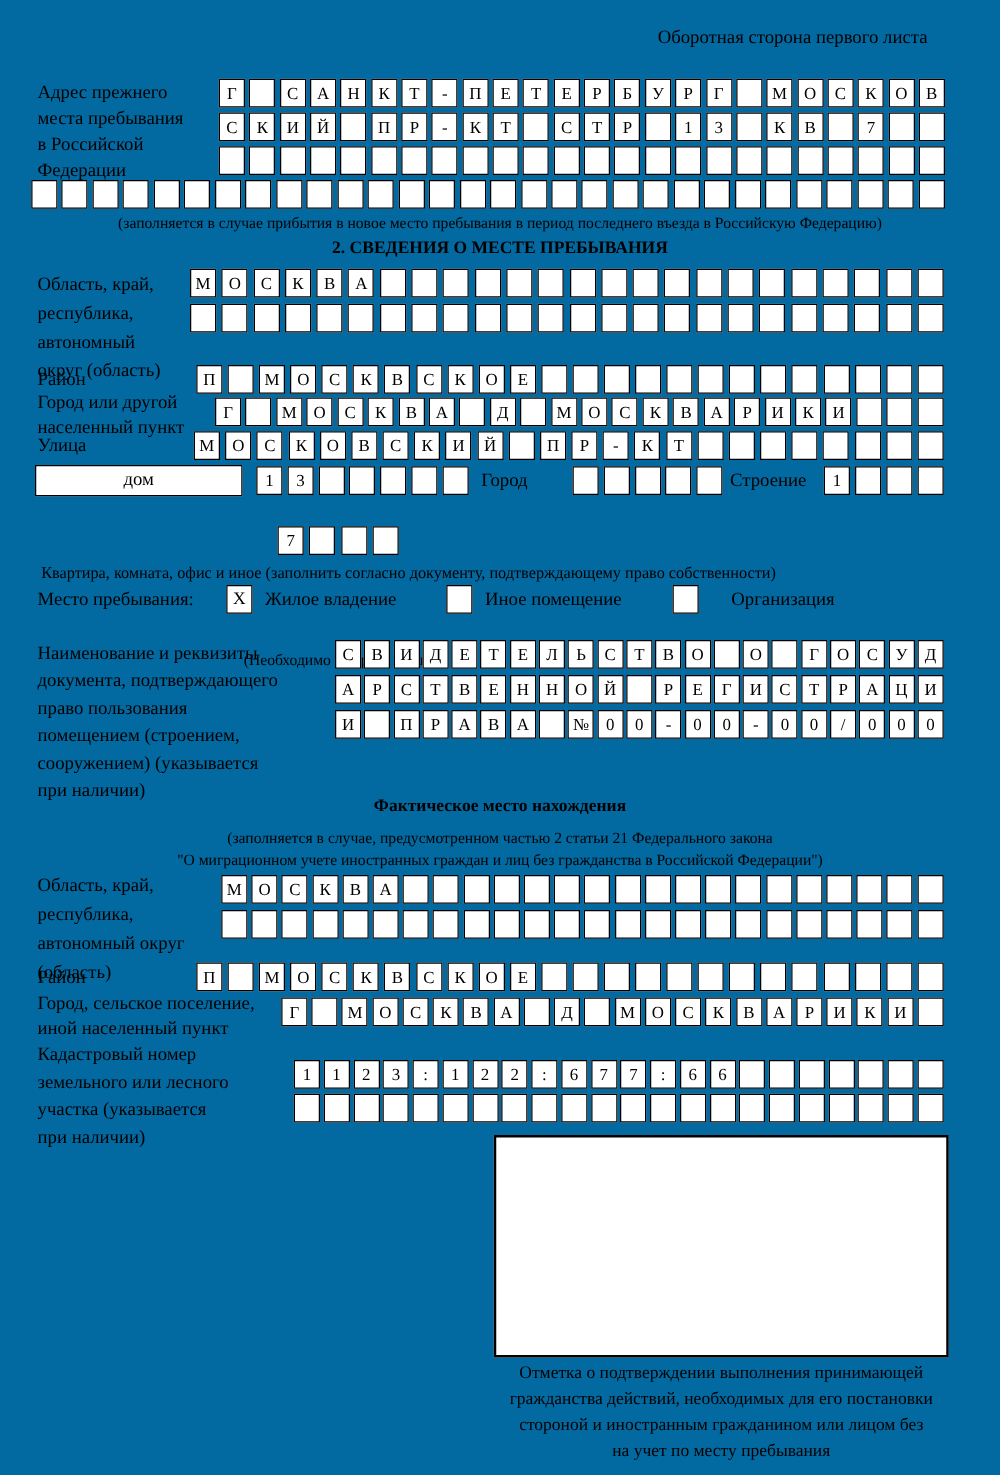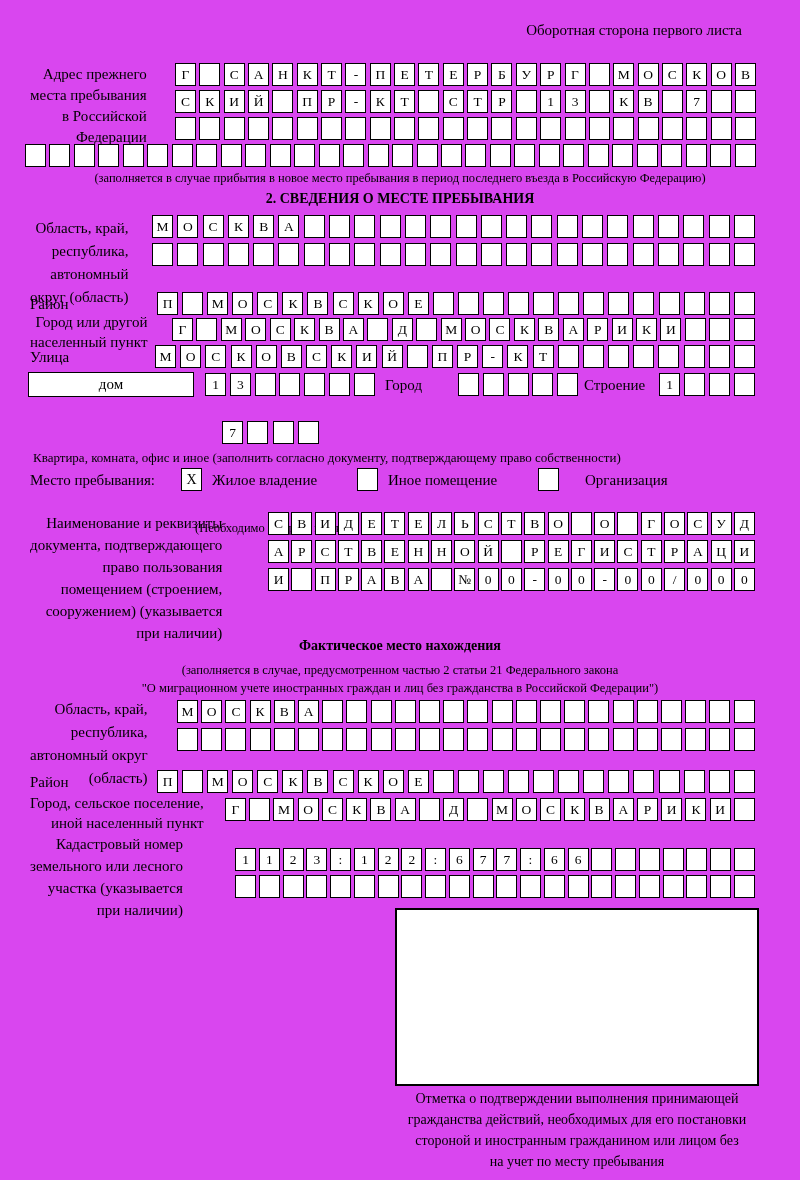--- a/index.html
+++ b/index.html
@@ -1,21 +1,21 @@
 <!DOCTYPE html>
 <html><head>
 <meta charset="utf-8">
 <style>
   html,body { margin:0; padding:0; background:#fff; }
   .page {
-    position:relative; width:800px; height:1180px; background:#d946ef;
+    position:relative; width:800px; height:1180px; background:#0369a1;
     font-family:"Liberation Serif","DejaVu Serif",serif; color:#000;
     overflow:hidden;
   }
-  .abs { position:absolute;text-align:right; }
+  .abs { position:absolute; }
   .lbl { font-size:15px; line-height:21px; white-space:nowrap; }
   .lbl-lines div { white-space:nowrap; }
   .note { font-size:12.5px; line-height:18px; }
   .center { text-align:center; }
   .title { font-weight:bold; font-size:14px; }
   .corner { position:absolute; top:22px; right:58px; font-size:15px; }
   .cellrow { position:absolute; display:flex; justify-content:space-between; }
   .cell {
     box-sizing:border-box; width:21px; height:23px; border:1.6px solid #000;
     display:flex; align-items:center; justify-content:center;

